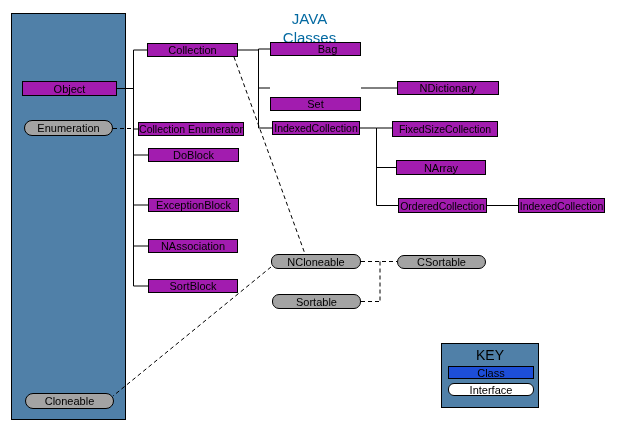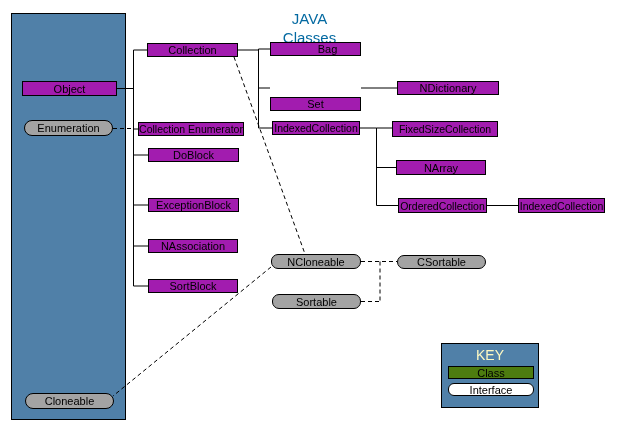--- a/index.html
+++ b/index.html
@@ -52,27 +52,27 @@
   .n-sortable{left:272px;top:294px;width:89px;height:15px;border-radius:7px;}
   .n-csortable{left:397px;top:255px;width:89px;height:14px;border-radius:7px;}
 
   
   .key-panel{
     position:absolute;left:441px;top:343px;width:98px;height:65px;
     background:#5080a8;border:1px solid #000;z-index:3;
   }
   .key-title{
     position:absolute;top:2px;left:0;width:100%;text-align:center;
-    color:#fef9c3;font-size:14px;line-height:18px;
+    color:#000000;font-size:14px;line-height:18px;
   }
   .key-item{
     position:absolute;left:6px;width:86px;height:13px;border:1px solid #000;
     display:flex;align-items:center;justify-content:center;font-size:11px;
   }
-  .key-class{top:22px;background:#4d7c0f;}
+  .key-class{top:22px;background:#1d4ed8;}
   .key-interface{top:39px;background:#fff;border-radius:6px;}
 </style>
 </head>
 <body>
 
 <div id="stage">
 
   <div class="panel"></div>
   <div class="panel-title">
     <span>JAVA</span><br>

